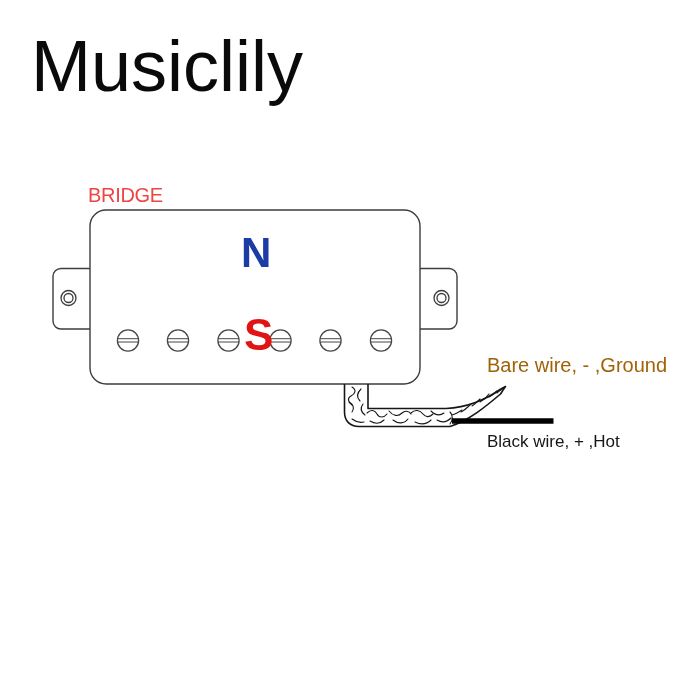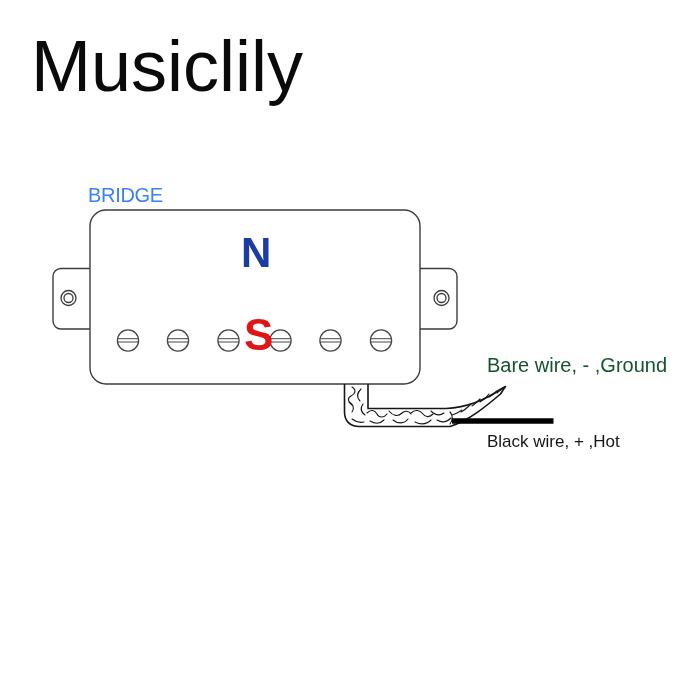--- a/index.html
+++ b/index.html
@@ -3,24 +3,24 @@
 <meta charset="utf-8">
 <style>
   html,body{margin:0;padding:0;background:#fff;}
   .canvas{
     position:relative;width:700px;height:700px;background:#ffffff;overflow:hidden;
     font-family:"Liberation Sans", sans-serif;
   }
   .canvas svg{position:absolute;left:0;top:0;}
   .txt{position:absolute;white-space:nowrap;color:#141414;}
   .logo{left:31px;top:30px;font-size:72px;line-height:1;color:#0a0a0a;letter-spacing:0px;}
-  .bridge{left:88px;top:183px;font-size:20px;line-height:1.2;letter-spacing:-0.3px;color:#3b82f6;}
+  .bridge{left:88px;top:183px;font-size:20px;line-height:1.2;letter-spacing:-0.3px;color:#ef4444;}
   .north{left:241px;top:232px;font-size:42px;line-height:1;font-weight:bold;color:#1b3ba5;}
   .south{left:244px;top:313px;font-size:44px;line-height:1;font-weight:bold;color:#e11414;}
-  .bare-label{left:487px;top:353px;font-size:20px;line-height:1.2;color:#14532d;text-align:right;}
+  .bare-label{left:487px;top:353px;font-size:20px;line-height:1.2;color:#a16207;text-align:right;}
   .black-label{left:487px;top:432px;font-size:17px;line-height:1.2;color:#161616;}
 </style>
 </head>
 <body>
 
 <div class="canvas">
 
   <svg width="700" height="700" viewBox="0 0 700 700">
 
     <g fill="none" stroke="#3d3d3d" stroke-width="1.4">

